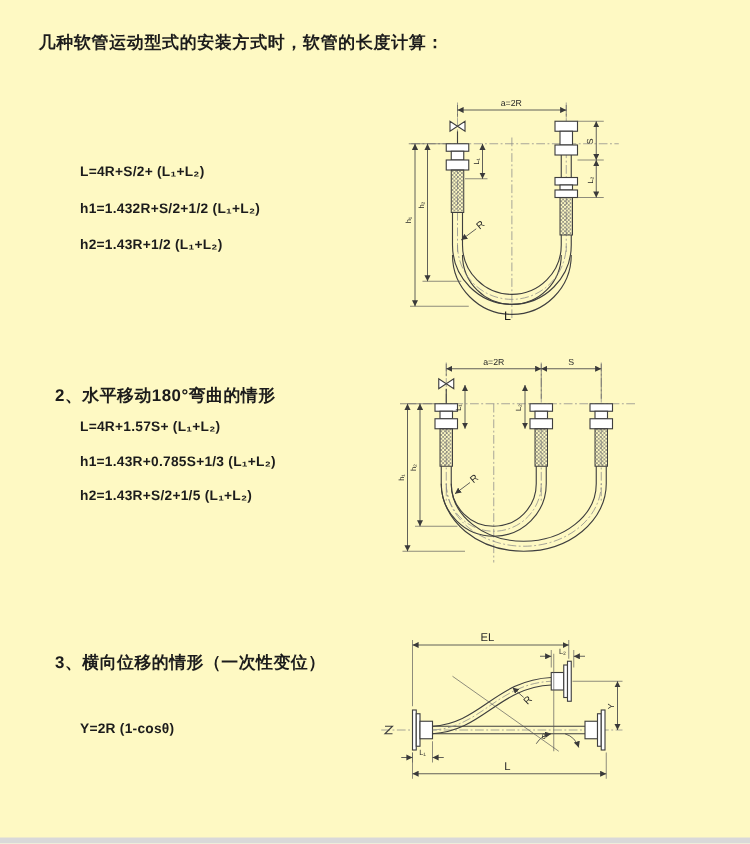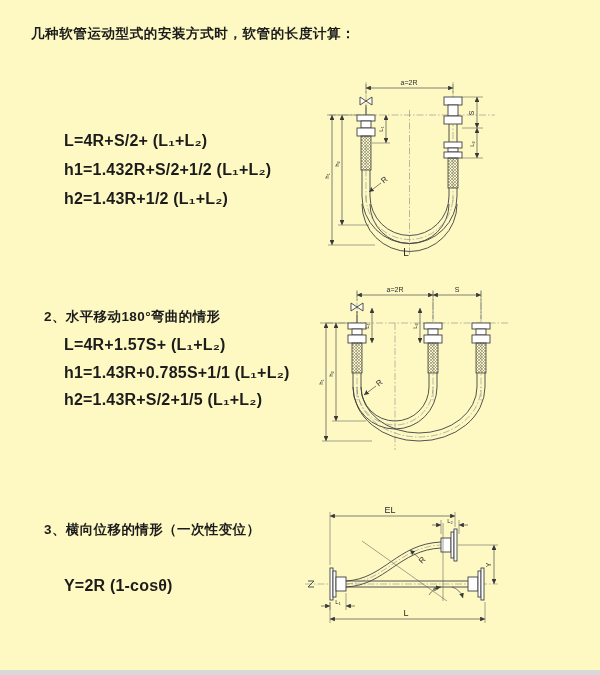--- a/index.html
+++ b/index.html
@@ -1,21 +1,21 @@
 <!DOCTYPE html>
 <html><head>
 <meta charset="utf-8">
 <style>
   html,body{margin:0;padding:0;background:#ffffff;}
   .page{position:relative;width:600px;height:675px;background:#fef9c3;overflow:hidden;
         font-family:"Liberation Sans","DejaVu Sans",sans-serif;color:#1c1c1c;}
   .abs{position:absolute;white-space:nowrap;}
   .title{left:31px;top:25px;font-size:13.5px;font-weight:bold;letter-spacing:0.6px;}
   .sec-h{left:44px;font-size:13.5px;font-weight:bold;letter-spacing:0.4px;}
-  .formula{left:64px;font-size:16px;font-weight:bold;letter-spacing:0.2px;}
+  .formula{left:64px;font-size:11px;font-weight:bold;letter-spacing:0.2px;}
   .diagram{position:absolute;}
   .bottom-edge{position:absolute;left:0;top:670px;width:600px;height:5px;background:#d9d9d9;}
 
   
   .ln{stroke:#3f3f3f;stroke-width:0.9;fill:none;}
   .fit{fill:#ffffff;stroke:#3f3f3f;stroke-width:0.9;}
   .braid{fill:url(#hatch);stroke:#3f3f3f;stroke-width:0.8;}
   .cl{stroke:#8a8a8a;stroke-width:0.6;fill:none;stroke-dasharray:7 2 1.5 2;}
   .dim{stroke:#4a4a4a;stroke-width:0.7;fill:none;marker-start:url(#arr);marker-end:url(#arr);}
   .dimE{stroke:#4a4a4a;stroke-width:0.7;fill:none;marker-end:url(#arr);}
@@ -40,21 +40,21 @@
   </svg>
 
   <div class="abs title">几种软管运动型式的安装方式时，软管的长度计算：</div>
 
   <div class="abs formula" style="top:132px">L=4R+S/2+ (L₁+L₂)</div>
   <div class="abs formula" style="top:161px">h1=1.432R+S/2+1/2 (L₁+L₂)</div>
   <div class="abs formula" style="top:190px">h2=1.43R+1/2 (L₁+L₂)</div>
 
   <div class="abs sec-h" style="top:308px">2、水平移动180°弯曲的情形</div>
   <div class="abs formula" style="top:336px">L=4R+1.57S+ (L₁+L₂)</div>
-  <div class="abs formula" style="top:364px">h1=1.43R+0.785S+1/1 (L₁+L₂)</div>
+  <div class="abs formula" style="top:364px">h1=1.43R+0.785S+1/3 (L₁+L₂)</div>
   <div class="abs formula" style="top:391px">h2=1.43R+S/2+1/5 (L₁+L₂)</div>
 
   <div class="abs sec-h" style="top:521px">3、横向位移的情形（一次性变位）</div>
   <div class="abs formula" style="top:577px">Y=2R (1-cosθ)</div>
 
   <div class="diagram" style="left:305px;top:68px">
     <svg width="195" height="195" viewBox="0 0 195 195">
 
       <g>
         <path class="cl" d="M61 14 V135"></path>

